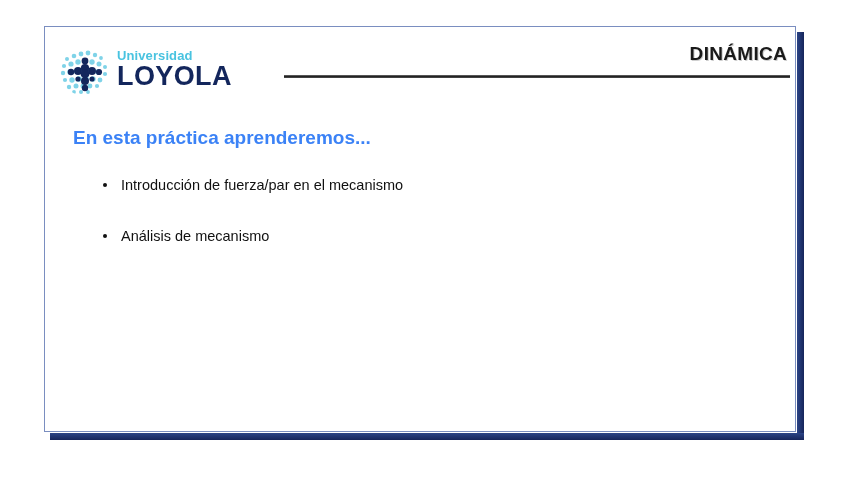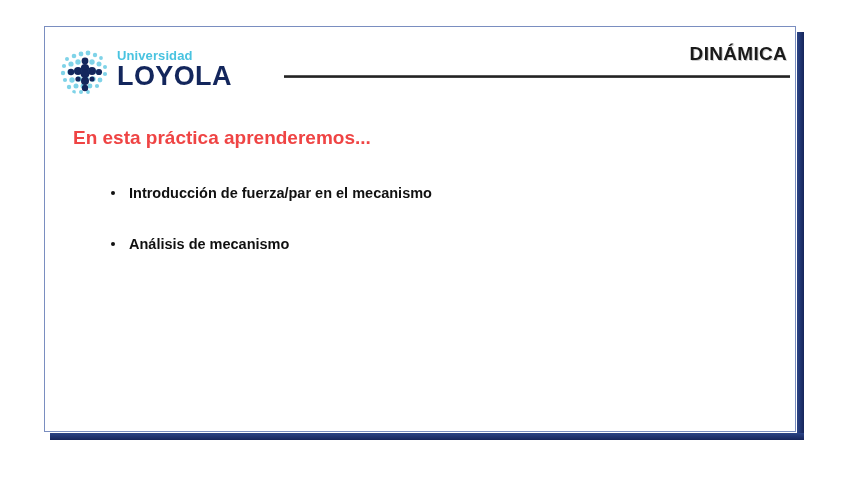--- a/index.html
+++ b/index.html
@@ -103,33 +103,32 @@
     background: linear-gradient(to bottom,#6e6e6e,#1c1c1c 55%,#555);
   }
 
   
   #slide-heading {
     position: absolute;
     left: 28px;
     top: 100px;
     font-size: 19px;
     font-weight: bold;
-    color: #ef4444;
+    color: #3b82f6;
     white-space: nowrap;
   }
 
   #bullet-list {
     position: absolute;
     left: 46px;
     top: 142px;
     width: 660px;
     list-style: none;
-    margin: 16px;
+    margin: 8px;
     padding: 0;
-    font-weight: bold;
   }
   #bullet-list li {
     position: relative;
     padding-left: 22px;
     margin-bottom: 34px;
     font-size: 14.5px;
     color: #111111;
     line-height: 1.2;
     white-space: nowrap;
   }

